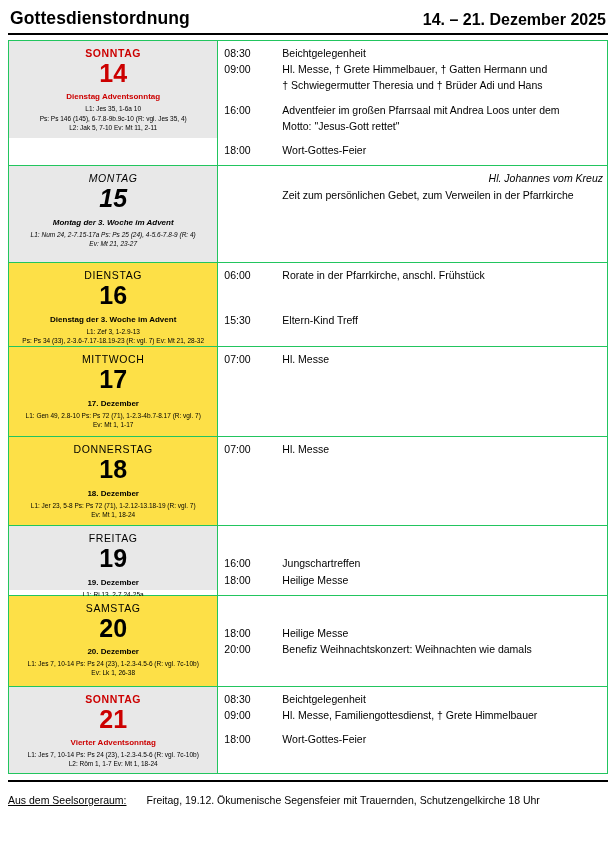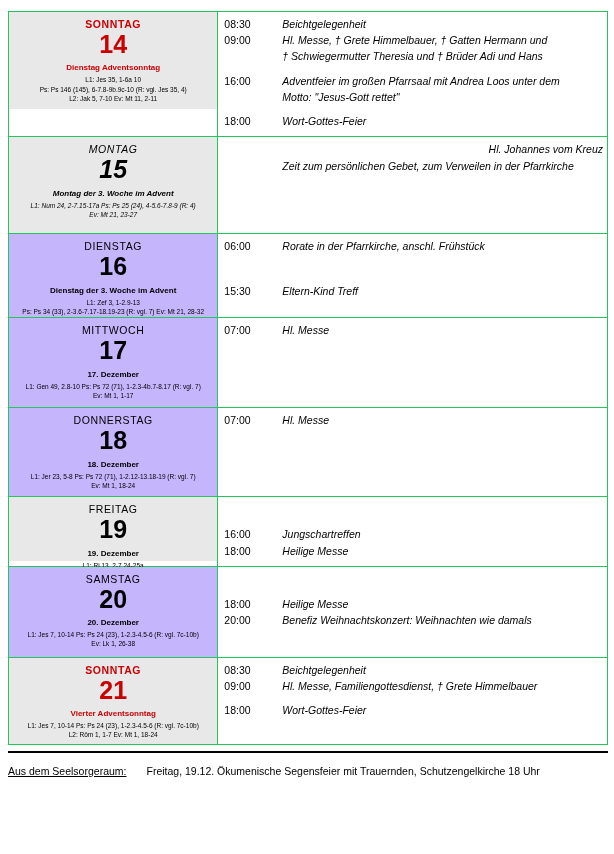--- a/index.html
+++ b/index.html
@@ -52,21 +52,21 @@
   .col-day { width: 209px; }
   .col-events { width: 389px; }
 
   .daycell {
     padding: 4px 4px 5px 4px;
     text-align: center;
     height: 100%;
     position: relative;
   }
   .daycell.shaded { background: #e8e8e8; }
-  .daycell.plain { background: #c4b5fd; }
+  .daycell.plain { background: #fde047; }
 
   .dow {
     font-size: 10.5px;
     letter-spacing: 0.6px;
     margin-top: 2px;
   }
   .dow.sunday { color: #cc0000; font-weight: bold; }
   .daynum {
     font-size: 25px;
     font-weight: bold;
@@ -101,21 +101,20 @@
     margin-bottom: 1px;
   }
   .ev-time {
     width: 52px;
     flex: 0 0 52px;
     white-space: nowrap;
   }
   .ev-text {
     flex: 1 1 auto;
     padding-left: 6px;
-    font-style: italic;
   }
   .ev-row.gap { margin-top: 9px; }
   .ev-row.italic .ev-text { font-style: italic; text-align: right; }
   
   .footer {
     margin-top: 6px;
     border-top: 2px solid #000;
     padding-top: 5px;
     font-size: 10.5px;
     line-height: 1.5;
@@ -131,20 +130,24 @@
   }
   .footer-val {
     padding-left: 20px;
   }
 </style>
 </head>
 <body>
 
 <div class="page">
 
+  <div class="header">
+    <div class="header-title">Gottesdienstordnung</div>
+    <div class="header-range">14. – 21. Dezember 2025</div>
+  </div>
 
   <table class="cal">
     <colgroup>
       <col class="col-day">
       <col class="col-events">
     </colgroup>
     <tbody>
 
       <tr>
         <td>

